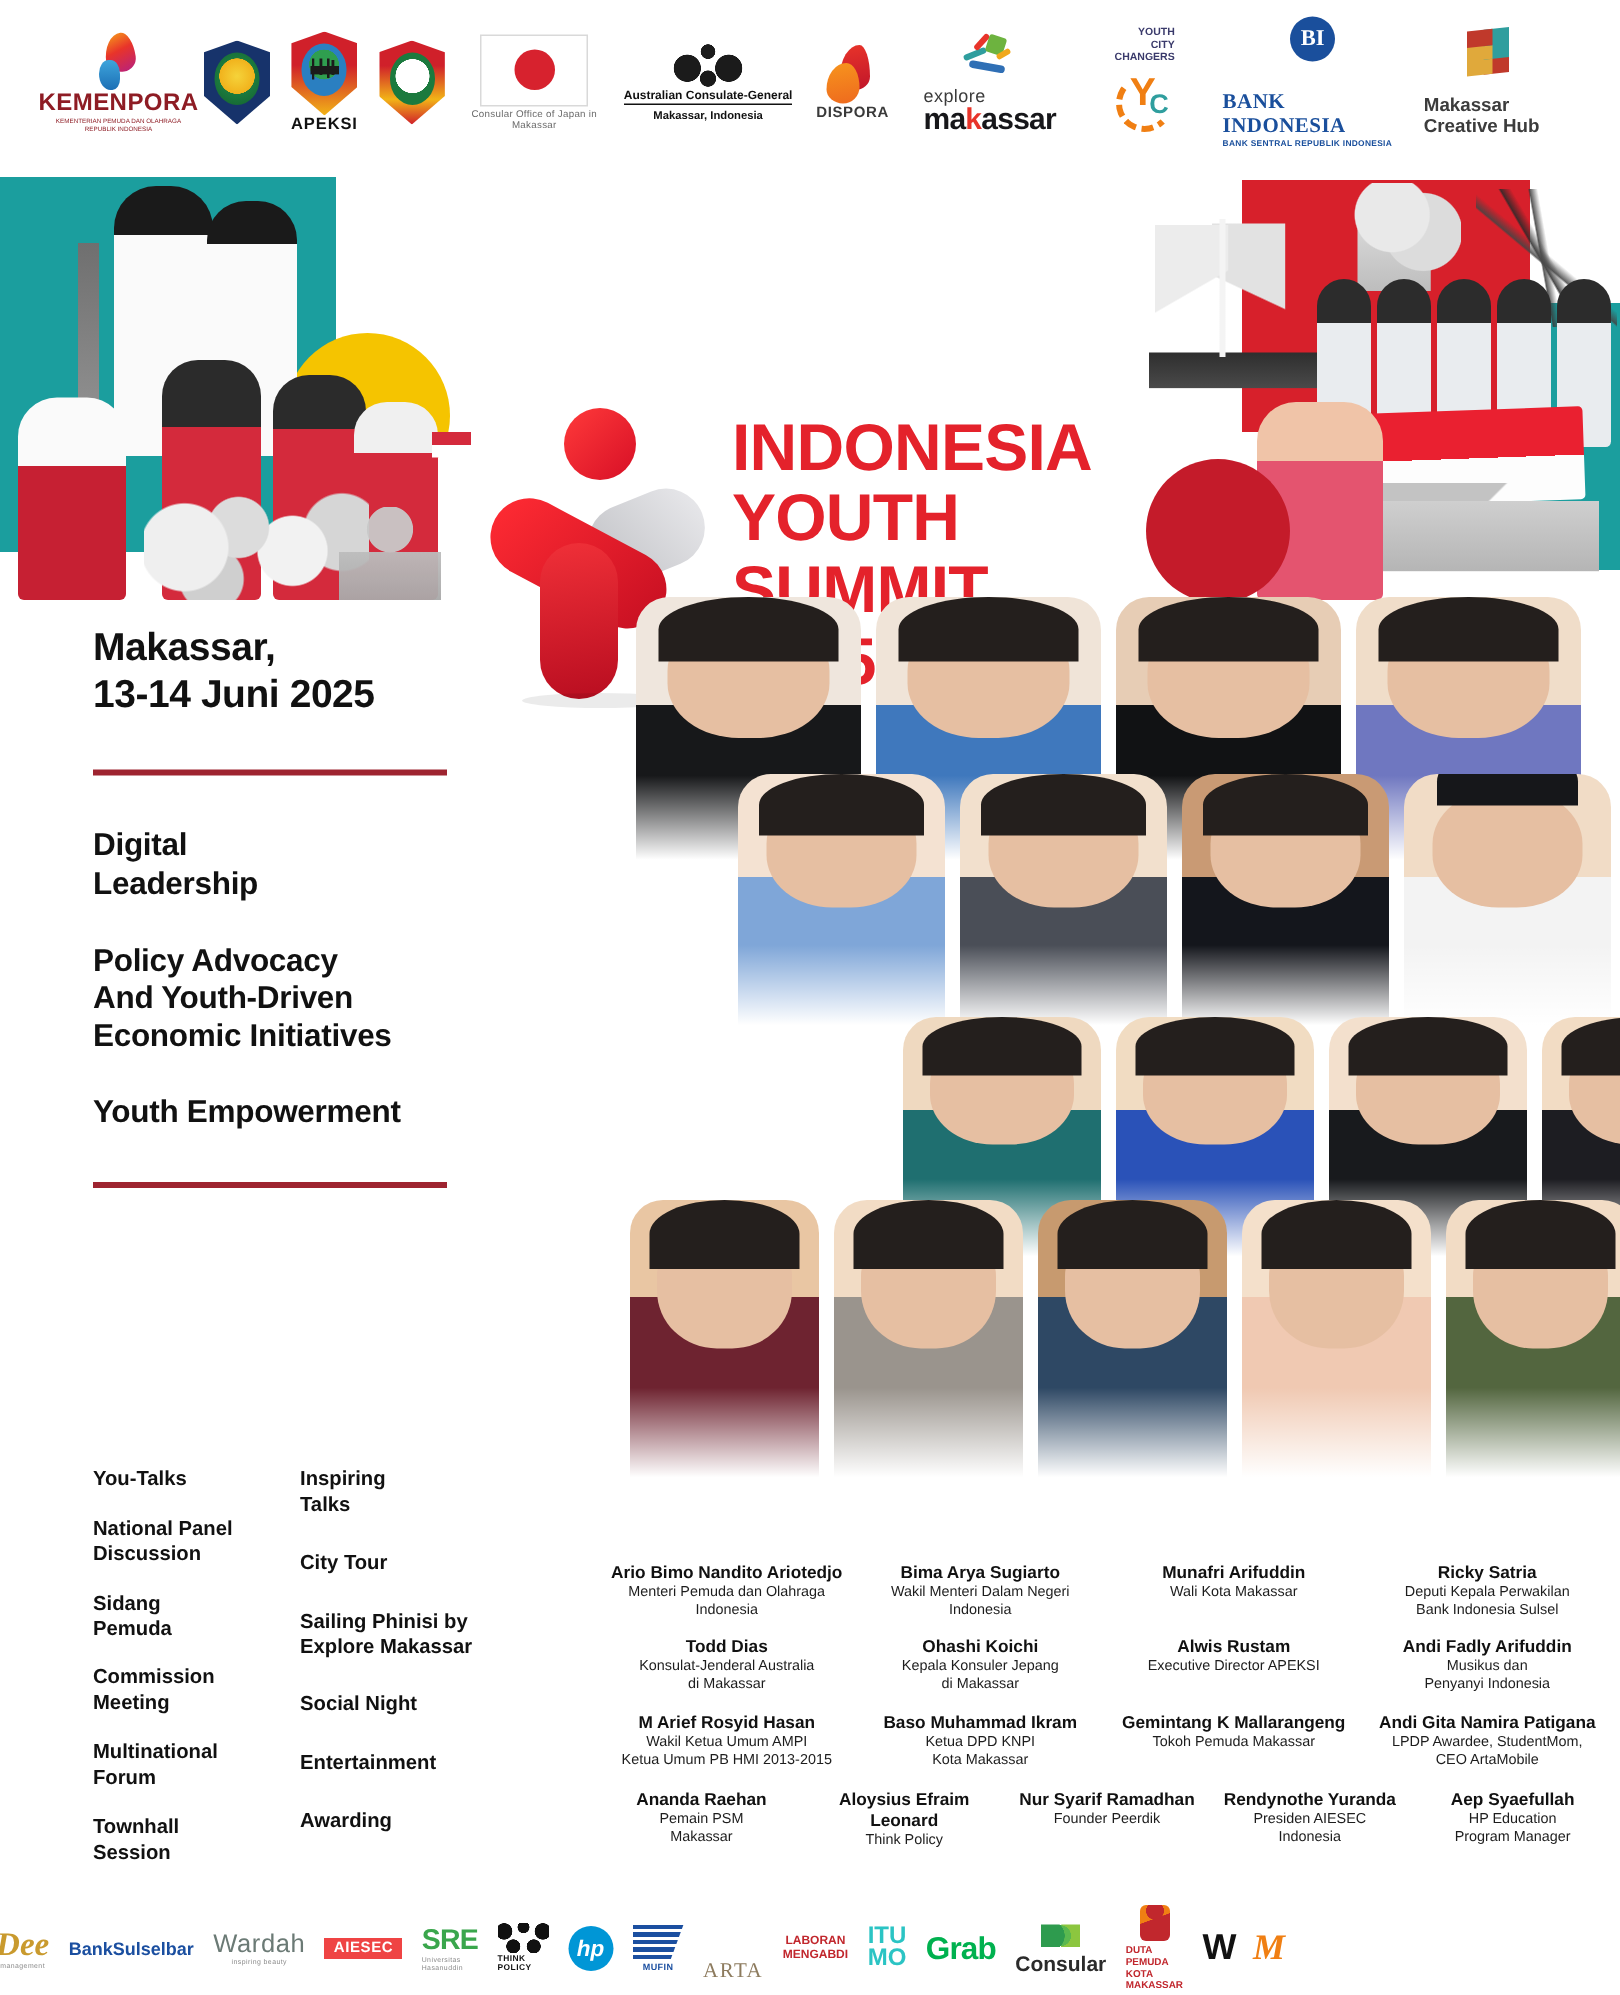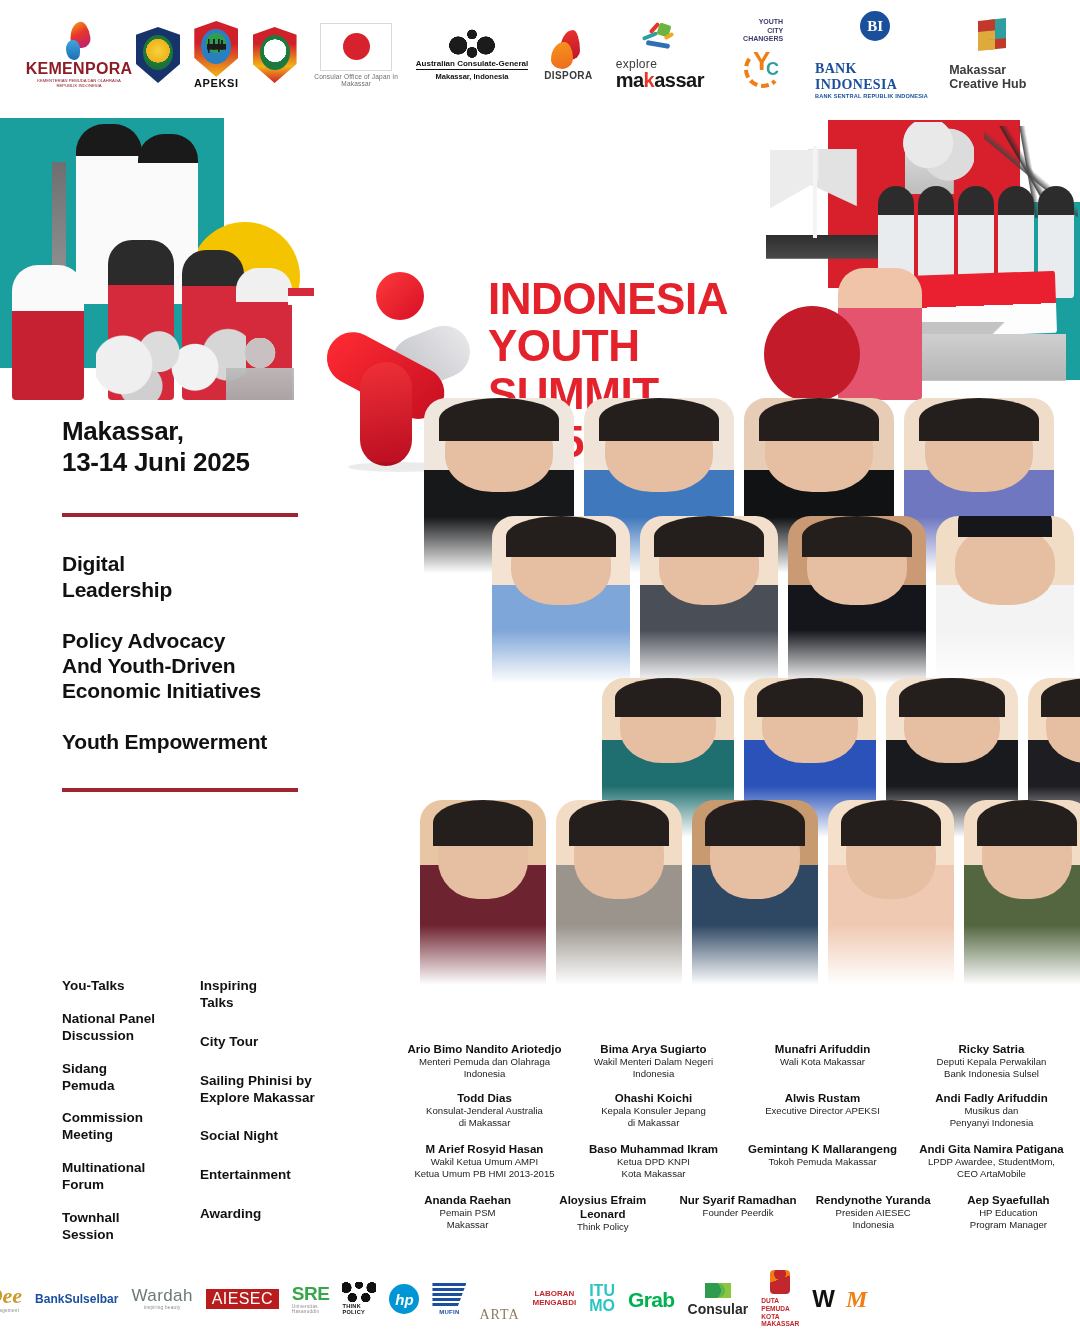--- a/index.html
+++ b/index.html
@@ -323,21 +323,21 @@
   .sponsors { position: absolute; left: 0; bottom: 0; width: 854px; height: 62px;
               display: flex; align-items: center; justify-content: center; gap: 13px; padding: 0 22px; }
   .sp-logo { display: flex; flex-direction: column; align-items: center; justify-content: center;
              line-height: 1; }
   .sp-sub { font-size: 4.6px; color: #8a8a8a; letter-spacing: .3px; margin-top: 2px; }
   .sp-dee { font-family: "Liberation Serif", serif; font-style: italic; font-size: 22px;
             color: #c99a2e; font-weight: 700; }
   .sp-sulsel { font-size: 12px; font-weight: 800; color: #1b4fa0; }
   .sp-sulsel b { color: #1b4fa0; }
   .sp-wardah { font-size: 17px; color: #6b7a75; letter-spacing: .4px; }
-  .sp-aiesec { background: #b91c1c; color: #fff; font-size: 16px; font-weight: 400;
+  .sp-aiesec { background: #ef4444; color: #fff; font-size: 10px; font-weight: 700;
                padding: 2px 6px; letter-spacing: .4px; }
   .sp-sre { font-size: 19px; font-weight: 800; color: #3aa64c; letter-spacing: -.5px; }
   .sp-think { width: 34px; height: 20px;
     background:
       radial-gradient(circle at 12% 28%, #111 0 16%, transparent 17%),
       radial-gradient(circle at 50% 14%, #111 0 16%, transparent 17%),
       radial-gradient(circle at 88% 28%, #111 0 16%, transparent 17%),
       radial-gradient(circle at 30% 78%, #111 0 16%, transparent 17%),
       radial-gradient(circle at 70% 78%, #111 0 16%, transparent 17%);
   }

